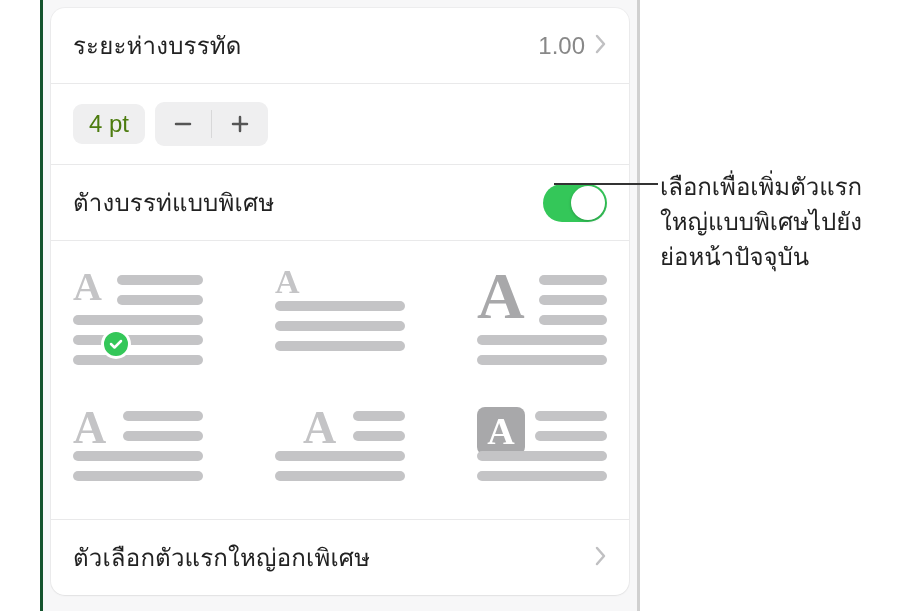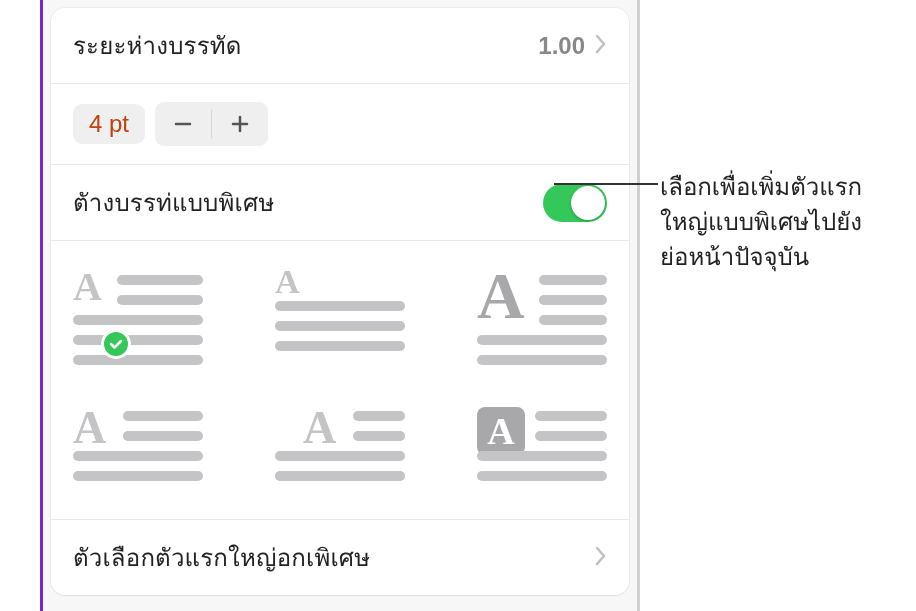--- a/index.html
+++ b/index.html
@@ -10,21 +10,21 @@
   height: 611px;
   position: relative;
   overflow: hidden;
 }
 .frame {
   position: absolute;
   left: 40px;
   top: 0;
   width: 600px;
   height: 611px;
-  border-left: 3px solid #6d28d9;
+  border-left: 3px solid #14532d;
   border-right: 3px solid #d0d0d0;
   background: #f7f7f8;
   padding: 8px;
 }
 .panel {
   background: #fff;
   border-radius: 14px;
   box-shadow: 0 0 0 1px rgba(0,0,0,0.04), 0 1px 2px rgba(0,0,0,0.05);
   overflow: hidden;
 }
@@ -43,33 +43,32 @@
   letter-spacing: 0.2px;
 }
 .value-group {
   display: flex;
   align-items: center;
   gap: 10px;
 }
 .value-text {
   font-size: 24px;
   color: #888;
-  font-weight: bold;
 }
 .chevron {
   color: #bbb;
   font-size: 24px;
   line-height: 1;
 }
 .pill {
   background: #efeff0;
   border-radius: 9px;
   padding: 6px 16px;
   font-size: 24px;
-  color: #c2410c;
+  color: #4d7c0f;
   min-width: 66px;
   text-align: right;
 }
 .stepper {
   display: flex;
   background: #efeff0;
   border-radius: 9px;
   overflow: hidden;
 }
 .stepper button {

